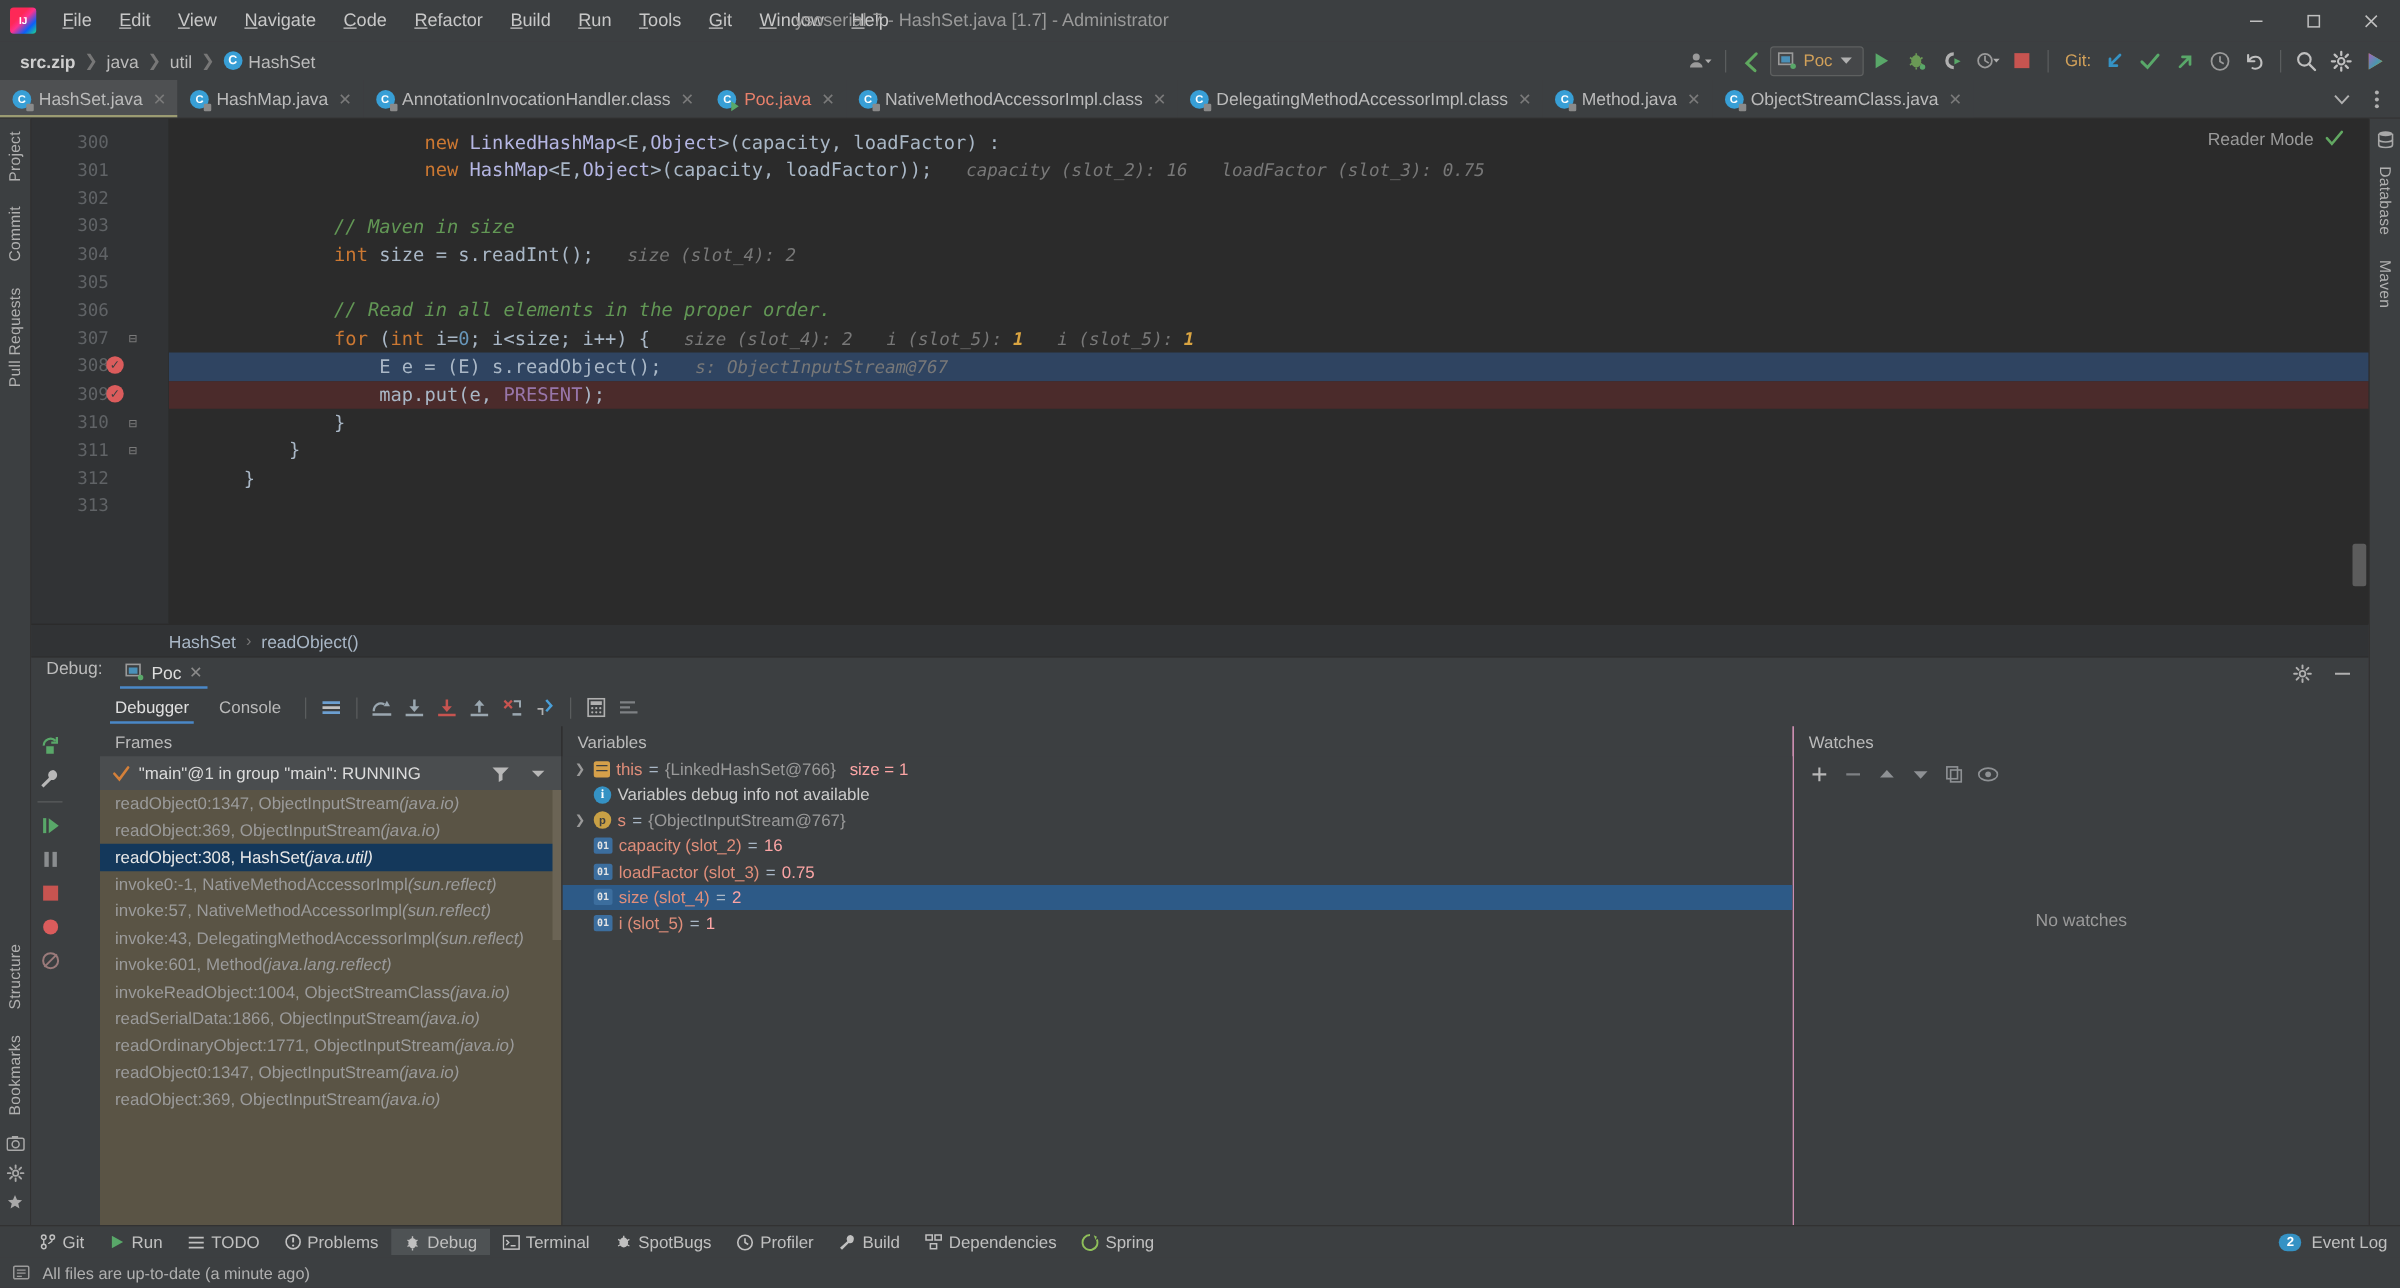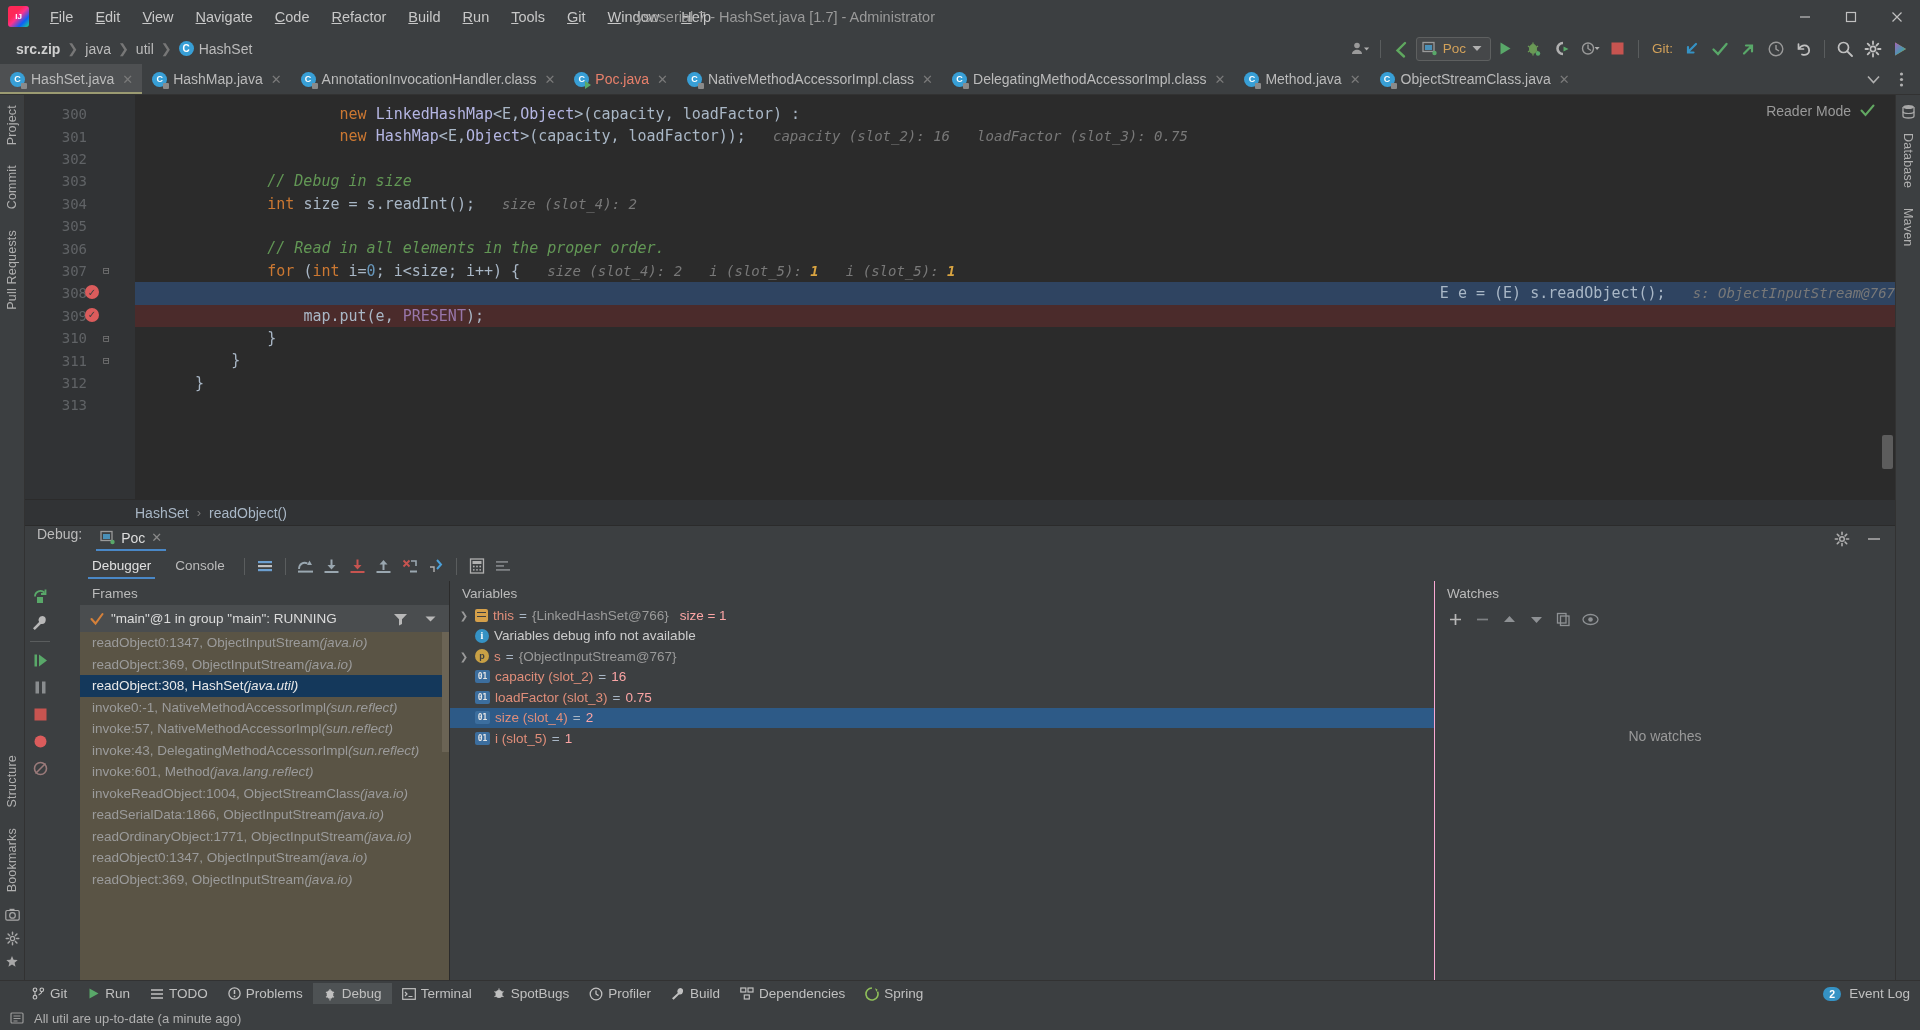--- a/index.html
+++ b/index.html
@@ -84,21 +84,21 @@
   .gnum { position:absolute; right:48px; color:#606366; font-size:14px;
           font-family:"DejaVu Sans Mono", monospace; }
   .gmark { position:absolute; left:60px; width:16px; height:16px; }
   .bp { width:14px; height:14px; border-radius:50%; background:#db5c5c; position:relative; }
   .bp::after { content:"✓"; position:absolute; inset:0; font-size:10px; color:#3c3f41;
                display:flex; align-items:center; justify-content:center; font-family:"Liberation Sans",sans-serif;}
   .fold { position:absolute; left:78px; color:#7a7a7a; font-size:11px; }
   .cline { position:absolute; left:0; right:0; height:22.4px; white-space:pre;
            font-family:"DejaVu Sans Mono", monospace; font-size:15px; line-height:22.4px;
            padding-left:60px; }
-  .cline.sel-blue { background:#344134;text-align:right; }
+  .cline.sel-blue { background:#344134; }
   .kw { color:#cc7832; } .cm { color:#629755; font-style:italic; }
   .num { color:#6897bb; } .typ { color:#a9b7c6; }
   .cls2 { color:#b5b6e3; } .plain { color:#a9b7c6; }
   .inline-hint { color:#787878; font-style:italic; font-size:14px; }
   .inline-hint .hl { color:#d9a441; font-weight:bold; font-style:italic; }
   .static-field { color:#9876aa; }
   .readermode { position:absolute; right:44px; top:8px; font-size:14px; color:#9a9a9a; }
   .rm-check { position:absolute; right:20px; top:8px; color:#62a862; font-size:14px; }
   .scroll-mark { position:absolute; right:2px; width:11px; background:#5c5c5c; border-radius:2px; }
   .bcrumb2 { height:26px; background:#313335; display:flex; align-items:center; padding-left:110px;
@@ -507,21 +507,21 @@
               <span class="gnum">312</span>
             </div>
             <div class="grow" style="top: 299.2px;">
               <span class="gnum">313</span>
             </div>
           </div>
         <div class="codepane" id="codepane">
             <div class="cline" style="top: 8px;"><span>                </span><span class="kw">new </span><span class="cls2">LinkedHashMap</span><span class="plain">&lt;</span><span class="typ">E</span><span class="plain">,</span><span class="cls2">Object</span><span class="plain">&gt;(</span><span class="plain">capacity</span><span class="plain">, </span><span class="plain">loadFactor</span><span class="plain">) :</span></div>
             <div class="cline" style="top: 30.4px;"><span>                </span><span class="kw">new </span><span class="cls2">HashMap</span><span class="plain">&lt;</span><span class="typ">E</span><span class="plain">,</span><span class="cls2">Object</span><span class="plain">&gt;(</span><span class="plain">capacity</span><span class="plain">, </span><span class="plain">loadFactor</span><span class="plain">));</span><span>   </span><span class="inline-hint">capacity (slot_2): 16</span><span>   </span><span class="inline-hint">loadFactor (slot_3): 0.75</span></div>
             <div class="cline" style="top: 52.8px;"><span></span></div>
-            <div class="cline" style="top: 75.2px;"><span>        </span><span class="cm">// Debug in size</span></div>
+            <div class="cline" style="top: 75.2px;"><span>        </span><span class="cm">// Maven in size</span></div>
             <div class="cline" style="top: 97.6px;"><span>        </span><span class="kw">int </span><span class="plain">size</span><span class="plain"> = </span><span class="plain">s</span><span class="plain">.</span><span class="plain">readInt</span><span class="plain">();</span><span>   </span><span class="inline-hint">size (slot_4): 2</span></div>
             <div class="cline" style="top: 120px;"><span></span></div>
             <div class="cline" style="top: 142.4px;"><span>        </span><span class="cm">// Read in all elements in the proper order.</span></div>
             <div class="cline" style="top: 164.8px;"><span>        </span><span class="kw">for </span><span class="plain">(</span><span class="kw">int </span><span class="plain">i</span><span class="plain">=</span><span class="num">0</span><span class="plain">; </span><span class="plain">i</span><span class="plain">&lt;</span><span class="plain">size</span><span class="plain">; </span><span class="plain">i</span><span class="plain">++) {</span><span>   </span><span class="inline-hint">size (slot_4): 2</span><span>   </span><span class="inline-hint">i (slot_5): <span class="hl">1</span></span><span>   </span><span class="inline-hint">i (slot_5): <span class="hl">1</span></span></div>
             <div class="cline sel-blue" style="top: 187.2px; background: rgb(47, 68, 97);"><span>            </span><span class="typ">E</span><span class="plain"> e = (</span><span class="typ">E</span><span class="plain">) </span><span class="plain">s</span><span class="plain">.</span><span class="plain">readObject</span><span class="plain">();</span><span>   </span><span class="inline-hint">s: ObjectInputStream@767</span></div>
             <div class="cline" style="top: 209.6px; background: rgb(75, 43, 43);"><span>            </span><span class="plain">map</span><span class="plain">.</span><span class="plain">put</span><span class="plain">(e, </span><span class="static-field">PRESENT</span><span class="plain">);</span></div>
             <div class="cline" style="top: 232px;"><span>        </span><span class="plain">}</span></div>
             <div class="cline" style="top: 254.4px;"><span>    </span><span class="plain">}</span></div>
             <div class="cline" style="top: 276.8px;"><span></span><span class="plain">}</span></div>
             <div class="cline" style="top: 299.2px;"><span></span></div>
@@ -984,21 +984,21 @@
     </div>
   </div>
 
   <div class="statusbar">
     <span>
       <svg width="14" height="14" viewBox="0 0 14 14">
           <rect x="1" y="2" width="12" height="10" rx="1" fill="none" stroke="#9a9a9a" stroke-width="1.2"></rect>
           <path d="M3.5 5h7M3.5 7.5h7M3.5 10h4" stroke="#9a9a9a" stroke-width="1"></path>
         </svg>
     </span>
-    <span>All util are up-to-date (a minute ago)</span>
+    <span>All files are up-to-date (a minute ago)</span>
     <div class="sb-right">
       <span>308:1</span>
       <span>LF</span>
       <span>UTF-8</span>
       <span>4 spaces</span>
       <span style="display:flex;align-items:center;gap:5px">
         <svg width="14" height="14" viewBox="0 0 14 14">
             <circle cx="3.5" cy="3" r="2" fill="none" stroke="#b0b0b0" stroke-width="1.3"></circle>
             <circle cx="3.5" cy="11" r="2" fill="none" stroke="#b0b0b0" stroke-width="1.3"></circle>
             <circle cx="10.5" cy="3" r="2" fill="none" stroke="#b0b0b0" stroke-width="1.3"></circle>

